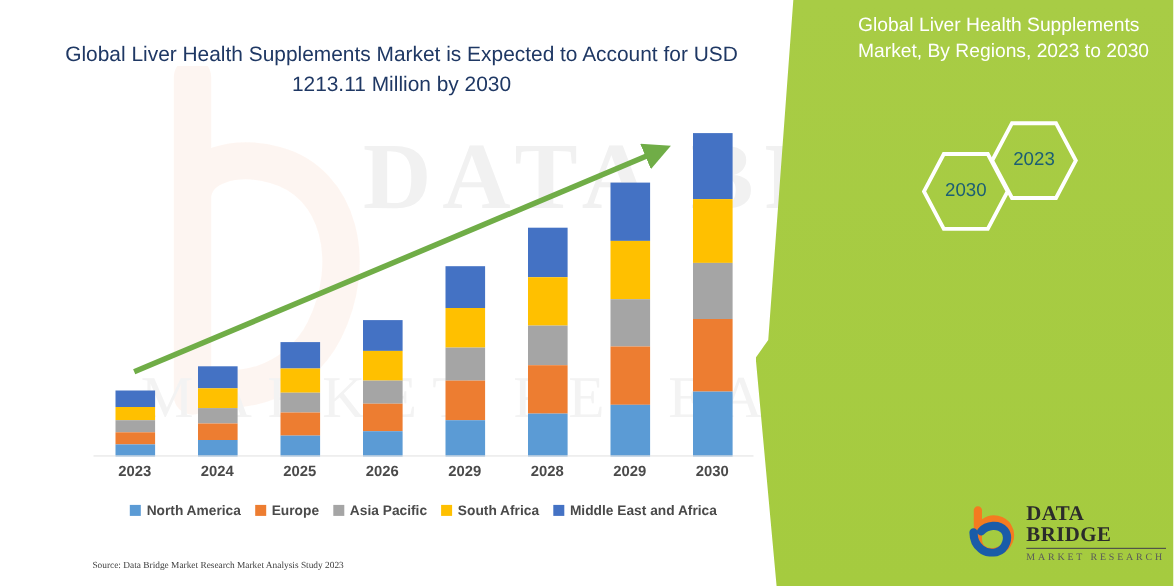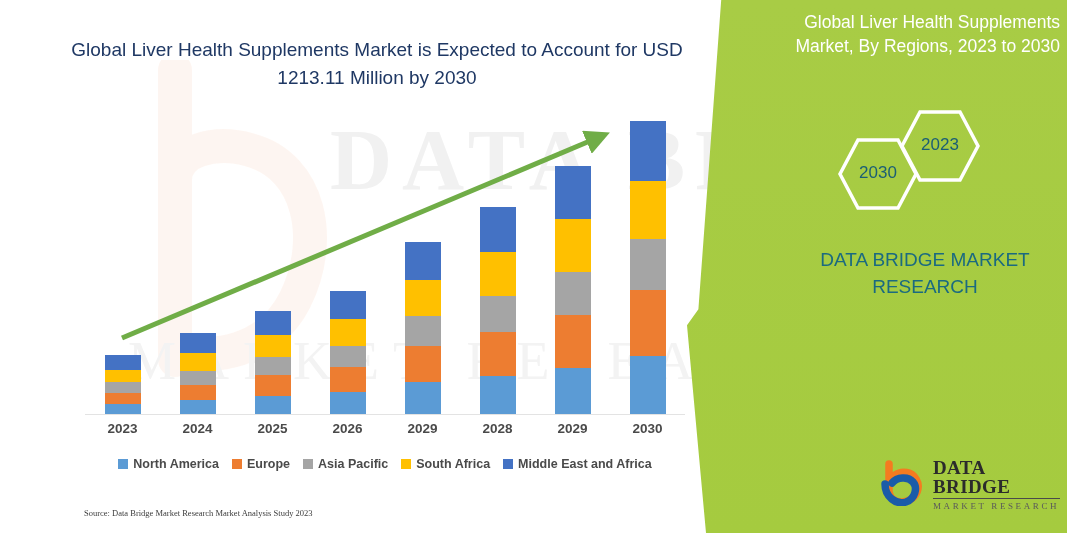--- a/index.html
+++ b/index.html
@@ -58,21 +58,21 @@
     width: 380px; height: 533px;
     background: #a6ce39;
     background: linear-gradient(180deg,#a8cc45 0%,#a5cb3f 100%);
     clip-path: polygon(9% 0%, 100% 0%, 100% 100%, 5% 100%, 0% 61%, 3% 58%);
     z-index: 2;
   }
   .green-title {
     position: absolute;
     left: 780px; top: 10px;
     width: 280px;
-    text-align: right;
+    text-align: left;
     color: #ffffff;
     font-size: 17.5px;
     line-height: 24px;
     font-weight: 400;
     z-index: 4;
   }
 
   .hex {
     position: absolute;
     z-index: 4;
@@ -136,21 +136,20 @@
   .chart-title {
     position: absolute;
     left: 55px; top: 36px;
     width: 620px;
     text-align: center;
     color: #1f3864;
     font-size: 19px;
     line-height: 28px;
     font-weight: 400;
     z-index: 3;
-    margin-left: 12px;
   }
 
   
   .plot {
     position: absolute;
     left: 85px; top: 110px;
     width: 600px; height: 305px;
     z-index: 3;
   }
   .baseline {
@@ -378,21 +377,20 @@
     <div class="hex-label">2030</div>
   </div>
 
   <div class="hex" id="hex-2023">
     <svg viewBox="0 0 80 72" width="80" height="72" aria-hidden="true">
       <polygon points="20,2 60,2 78,36 60,70 20,70 2,36" fill="none" stroke="#ffffff" stroke-width="3.5"></polygon>
     </svg>
     <div class="hex-label">2023</div>
   </div>
 
-  <div class="dbmr-text">DATA BRIDGE MARKET RESEARCH</div>
 
   <div class="logo-wrap">
     <svg class="logo-mark" viewBox="0 0 46 46" aria-hidden="true">
       <path d="M9 4 L9 30 C9 40 18 44 27 41 C37 38 41 27 36 19 C32 12 22 10 15 15" fill="none" stroke="#f47b20" stroke-width="7.5" stroke-linecap="round"></path>
       <path d="M5 24 C5 37 16 45 26 42 C35 39 38 28 33 22 C28 16 17 17 12 23" fill="none" stroke="#1a5ca8" stroke-width="7.5" stroke-linecap="round"></path>
     </svg>
     <div class="logo-words">
       <div class="l1">DATA BRIDGE</div>
       <div class="l2">MARKET RESEARCH</div>
     </div>

